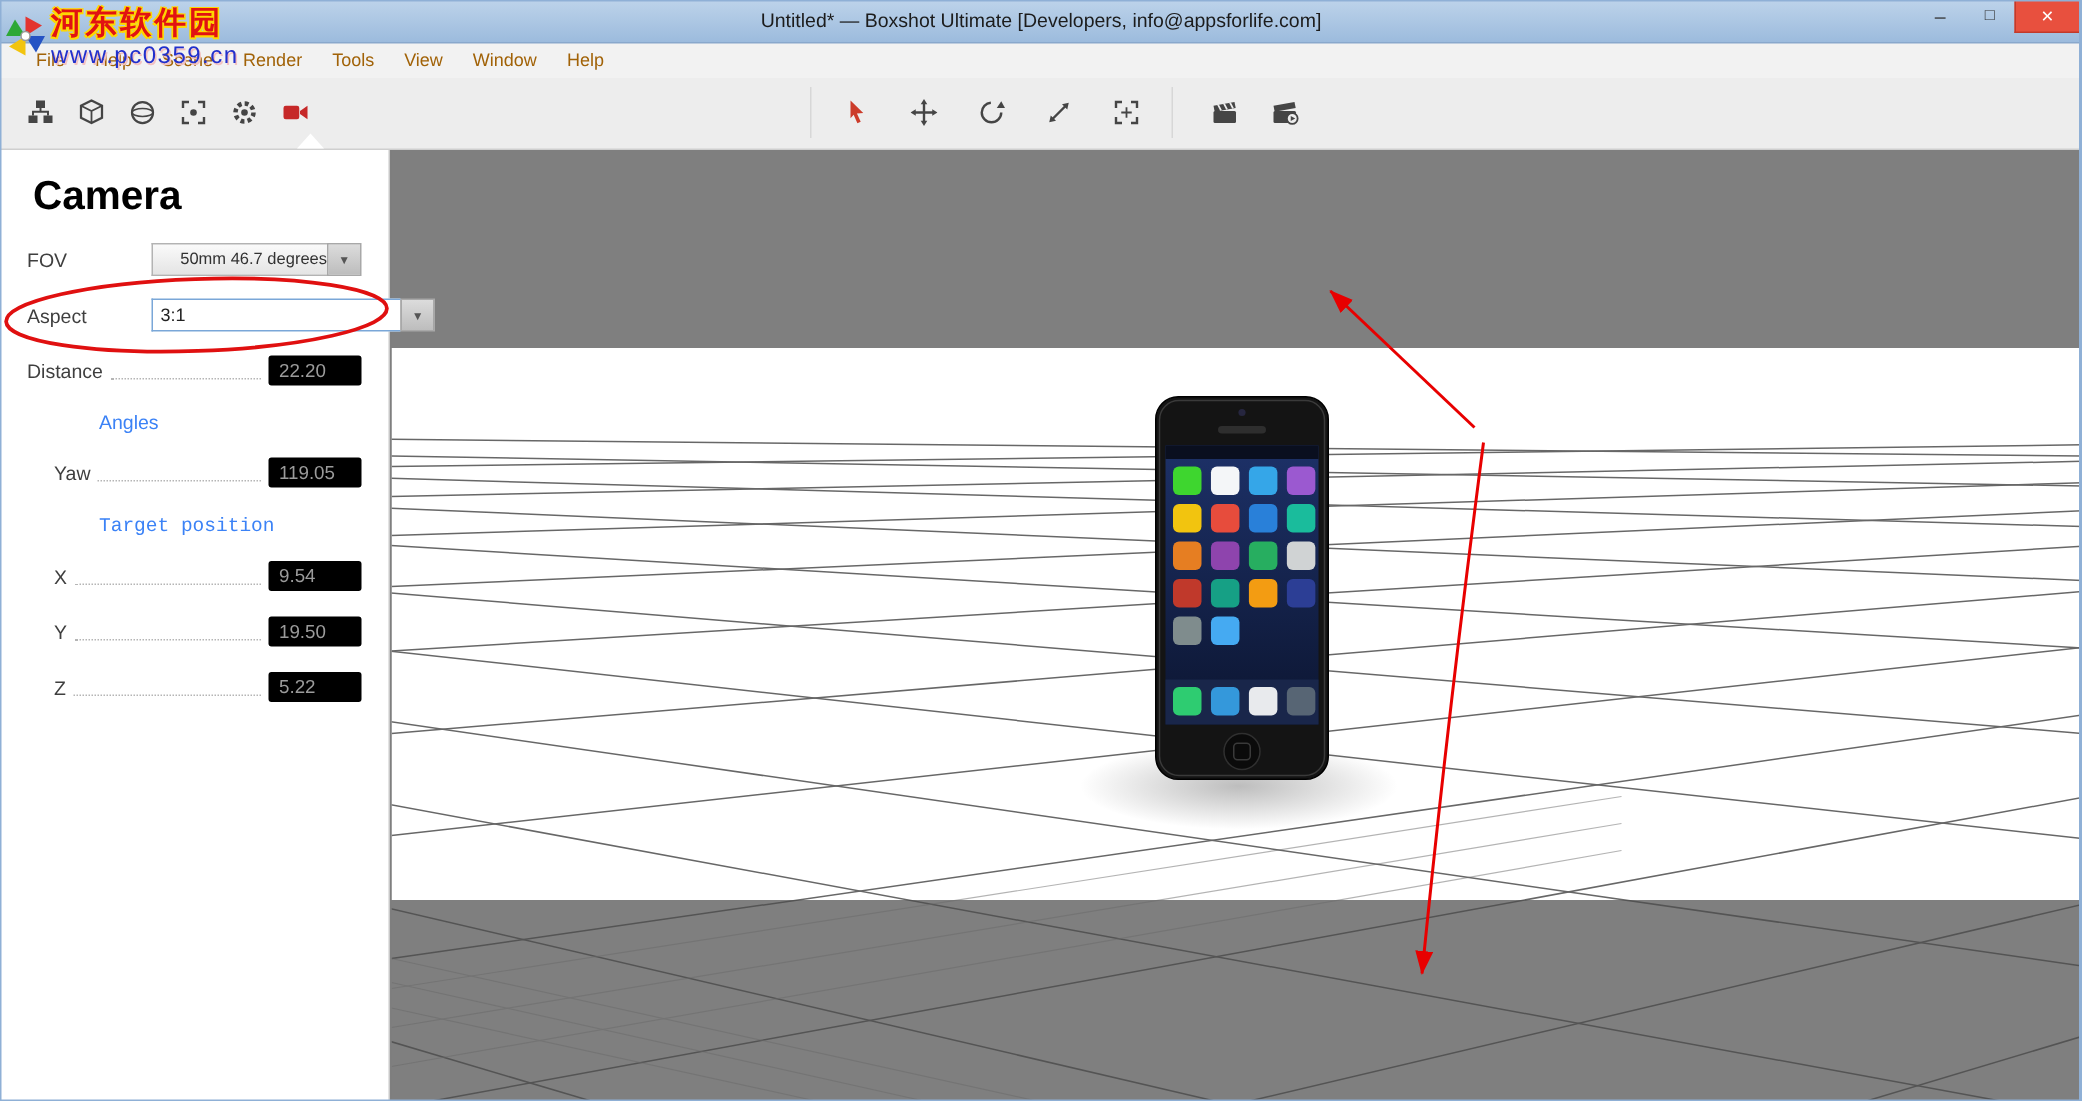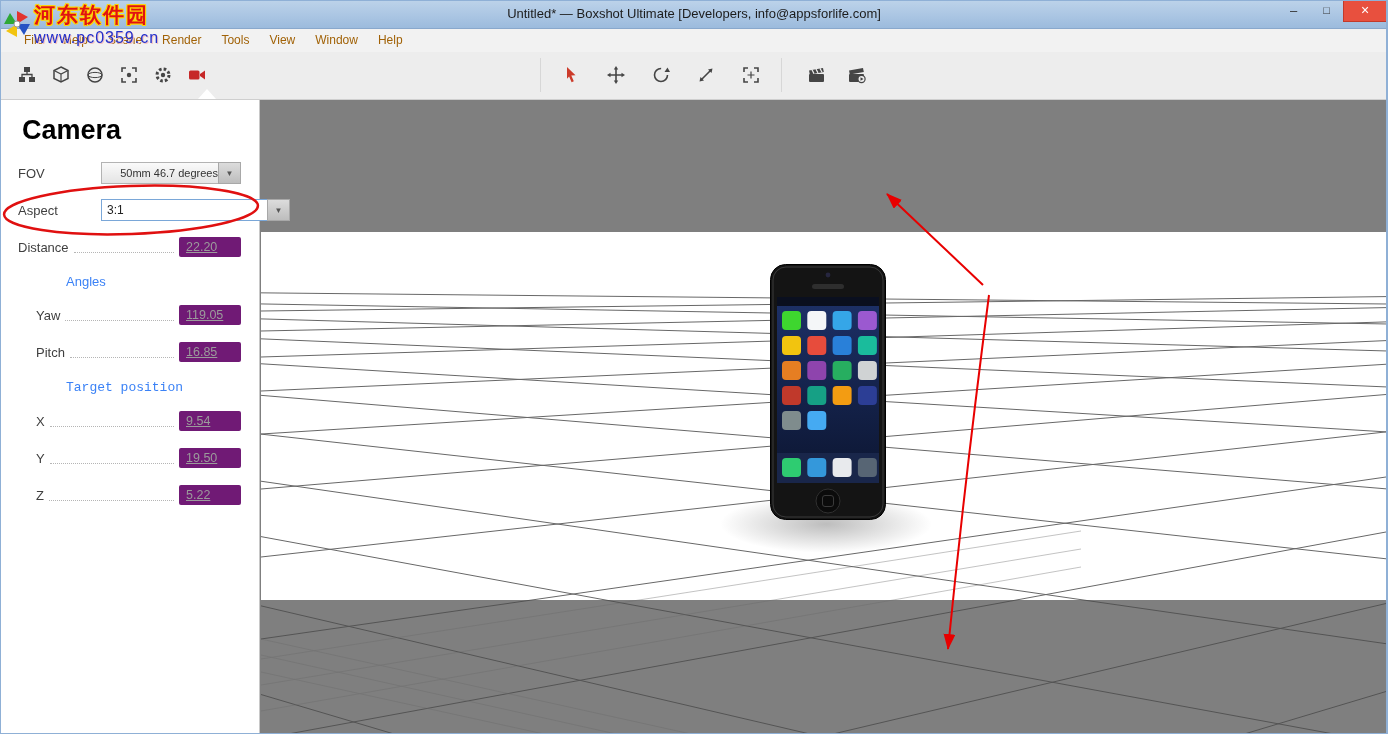--- a/index.html
+++ b/index.html
@@ -45,22 +45,22 @@
     border-right:1px solid #c8c8c8;box-sizing:border-box;padding:0 18px;z-index:4;}
   .panel-title{margin:16px 0 0 4px;font-size:27px;font-weight:700;color:#000000;}
   .frow{display:flex;align-items:center;height:24px;margin-top:13px;}
   .frow.first{margin-top:15px;}
   .frow .lbl{font-size:13px;color:#3f3f3f;white-space:nowrap;}
   .frow .lblw{width:83px;flex:none;}
   .hdr{height:18px;margin-top:13px;font-size:13px;color:#3b82f6;display:flex;align-items:center;margin-left:48px;}
   .hdr.t2{margin-top:14px;font-family:Liberation Mono, monospace;}
   .indent{padding-left:18px;}
   .dots{flex:1;height:1px;border-bottom:1px dotted #b5b5b5;margin:0 5px;position:relative;top:5px;}
-  .vfield{width:62px;flex:none;height:20px;background:#701a75;border-radius:2px;
-    font-size:12.5px;color:#9b9b9b;line-height:20px;padding-left:7px;box-sizing:border-box;text-decoration:underline;}
+  .vfield{width:62px;flex:none;height:20px;background:#000000;border-radius:2px;
+    font-size:12.5px;color:#9b9b9b;line-height:20px;padding-left:7px;box-sizing:border-box;}
   
   .combo{display:flex;flex:1;height:22px;}
   .combo .disp{flex:1;background:linear-gradient(#fafafa,#e4e4e4);border:1px solid #b3b3b3;border-right:none;
     font-size:11px;color:#333;text-align:right;line-height:20px;white-space:nowrap;overflow:hidden;}
   .combo .inp{flex:1;border:1px solid #7aa7d8;border-right:none;font-size:12px;color:#222;
     padding:0 5px;outline:none;font-family:"Liberation Sans",sans-serif;min-width:0;}
   .combo .dd{width:21px;flex:none;background:linear-gradient(#dcdcdc,#bdbdbd);border:1px solid #a8a8a8;
     display:flex;align-items:center;justify-content:center;font-size:8px;color:#555;}
   .circle-annot{position:absolute;left:0;top:84px;pointer-events:none;z-index:9;}
   
@@ -235,25 +235,20 @@
     <span class="dots"></span>
     <span class="vfield">22.20</span>
   </div>
 
   <div class="hdr">Angles</div>
 
   <div class="frow indent">
     <span class="lbl">Yaw</span>
     <span class="dots"></span>
     <span class="vfield">119.05</span>
-  </div>
-  <div class="frow indent">
-    <span class="lbl">Pitch</span>
-    <span class="dots"></span>
-    <span class="vfield">16.85</span>
   </div>
 
   <div class="hdr t2">Target position</div>
 
   <div class="frow indent">
     <span class="lbl">X</span>
     <span class="dots"></span>
     <span class="vfield">9.54</span>
   </div>
   <div class="frow indent">

